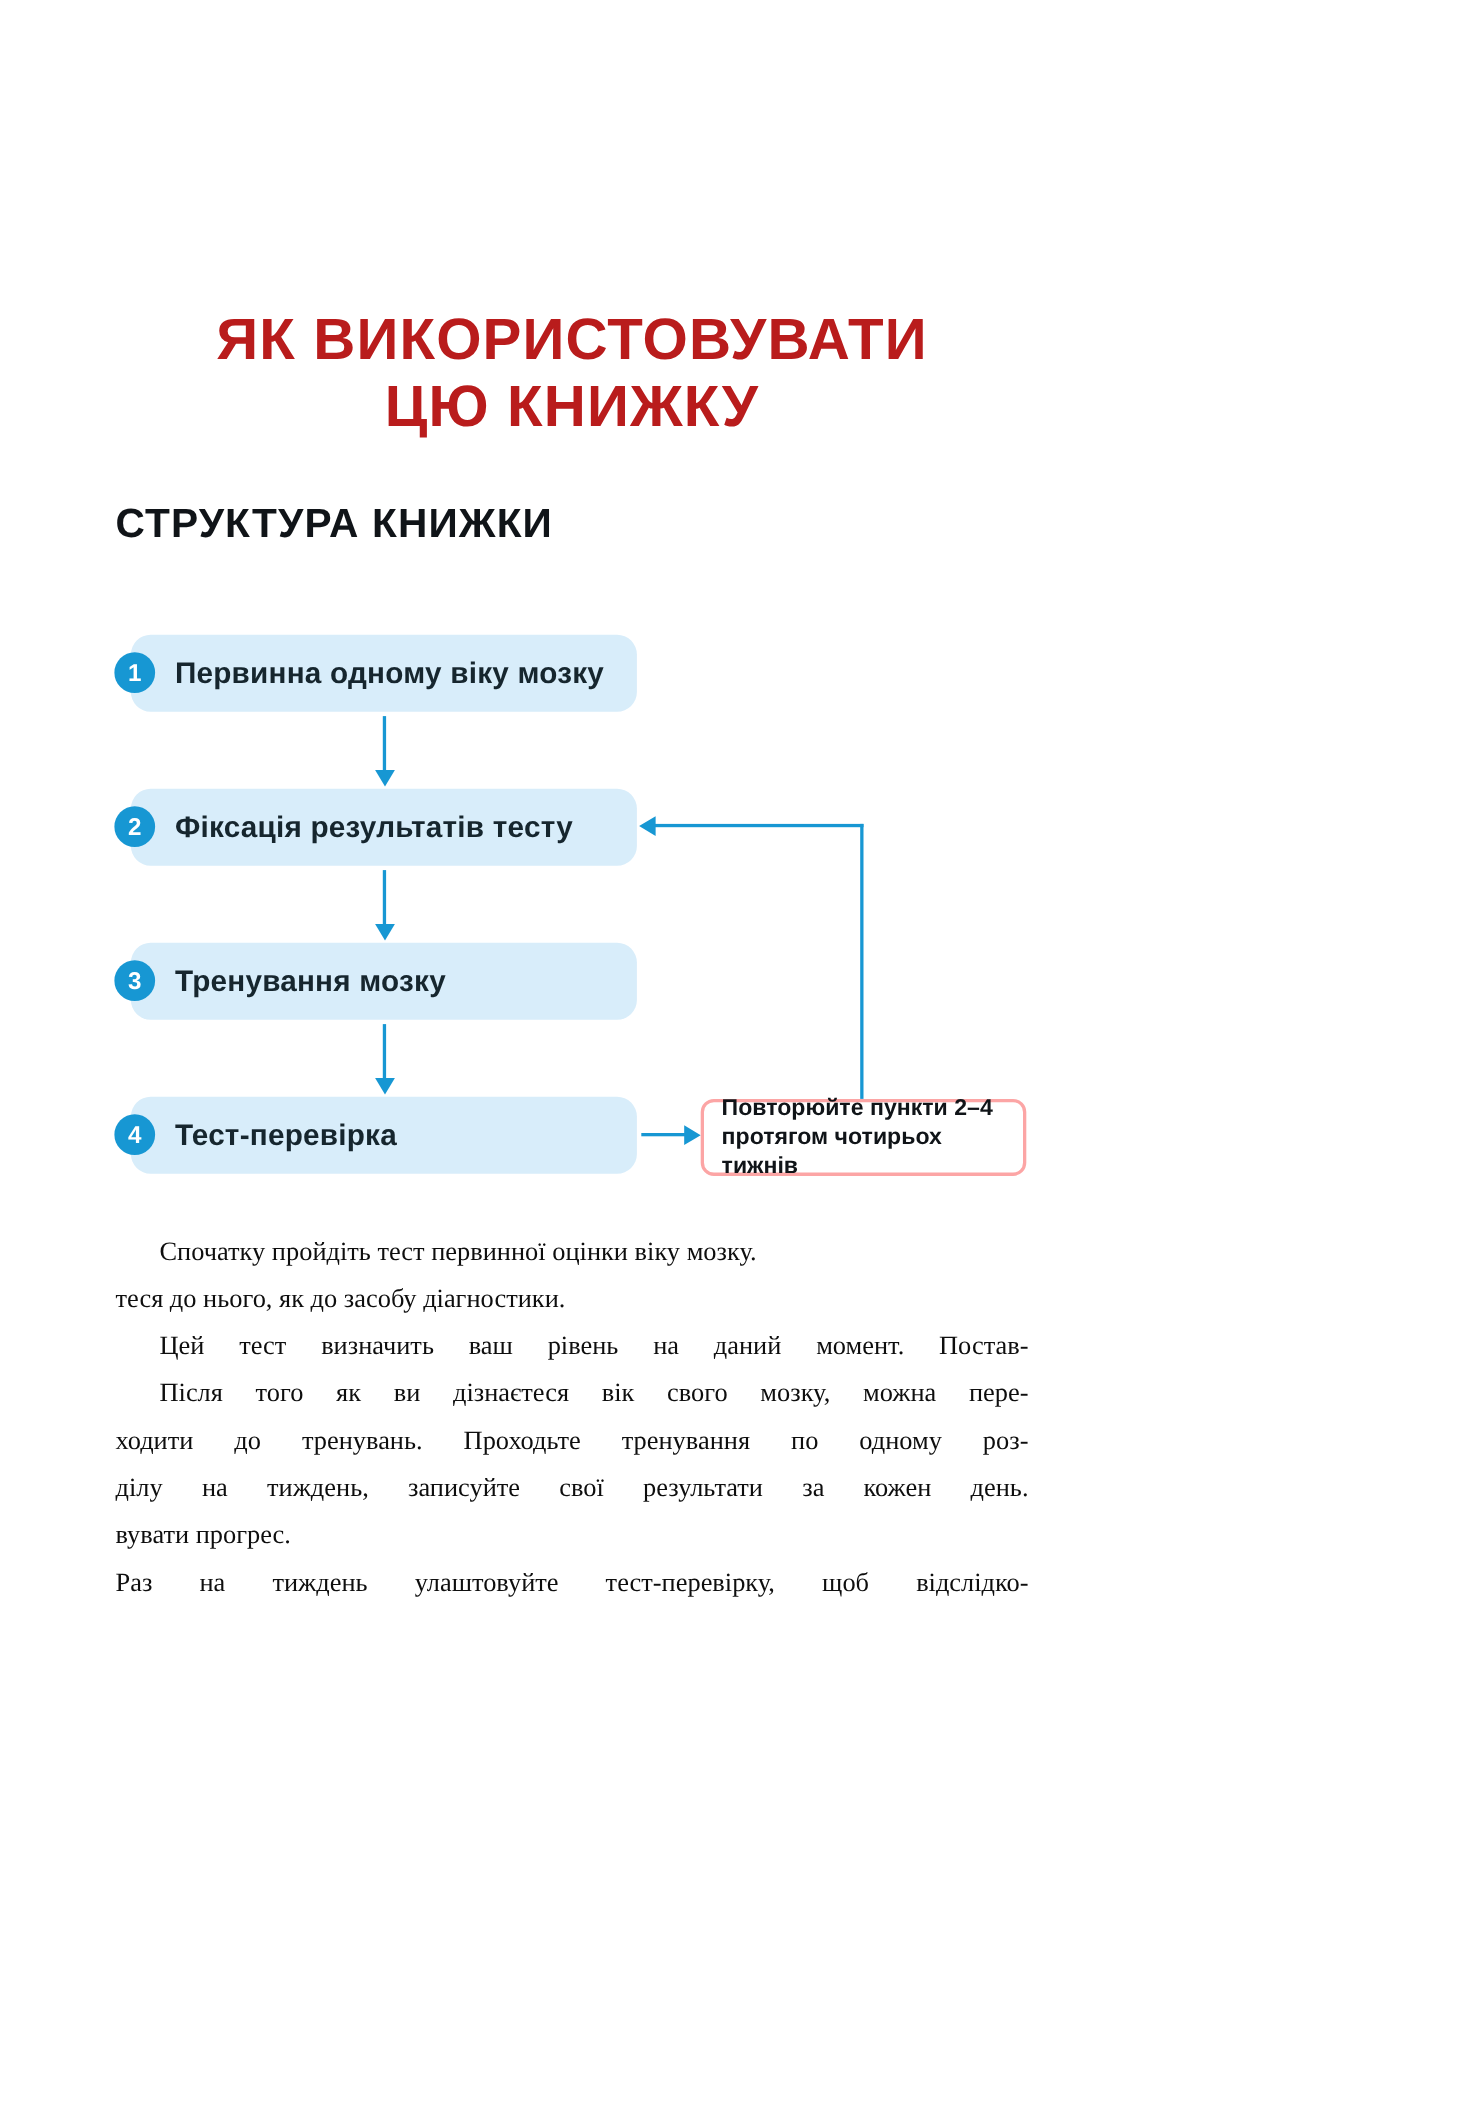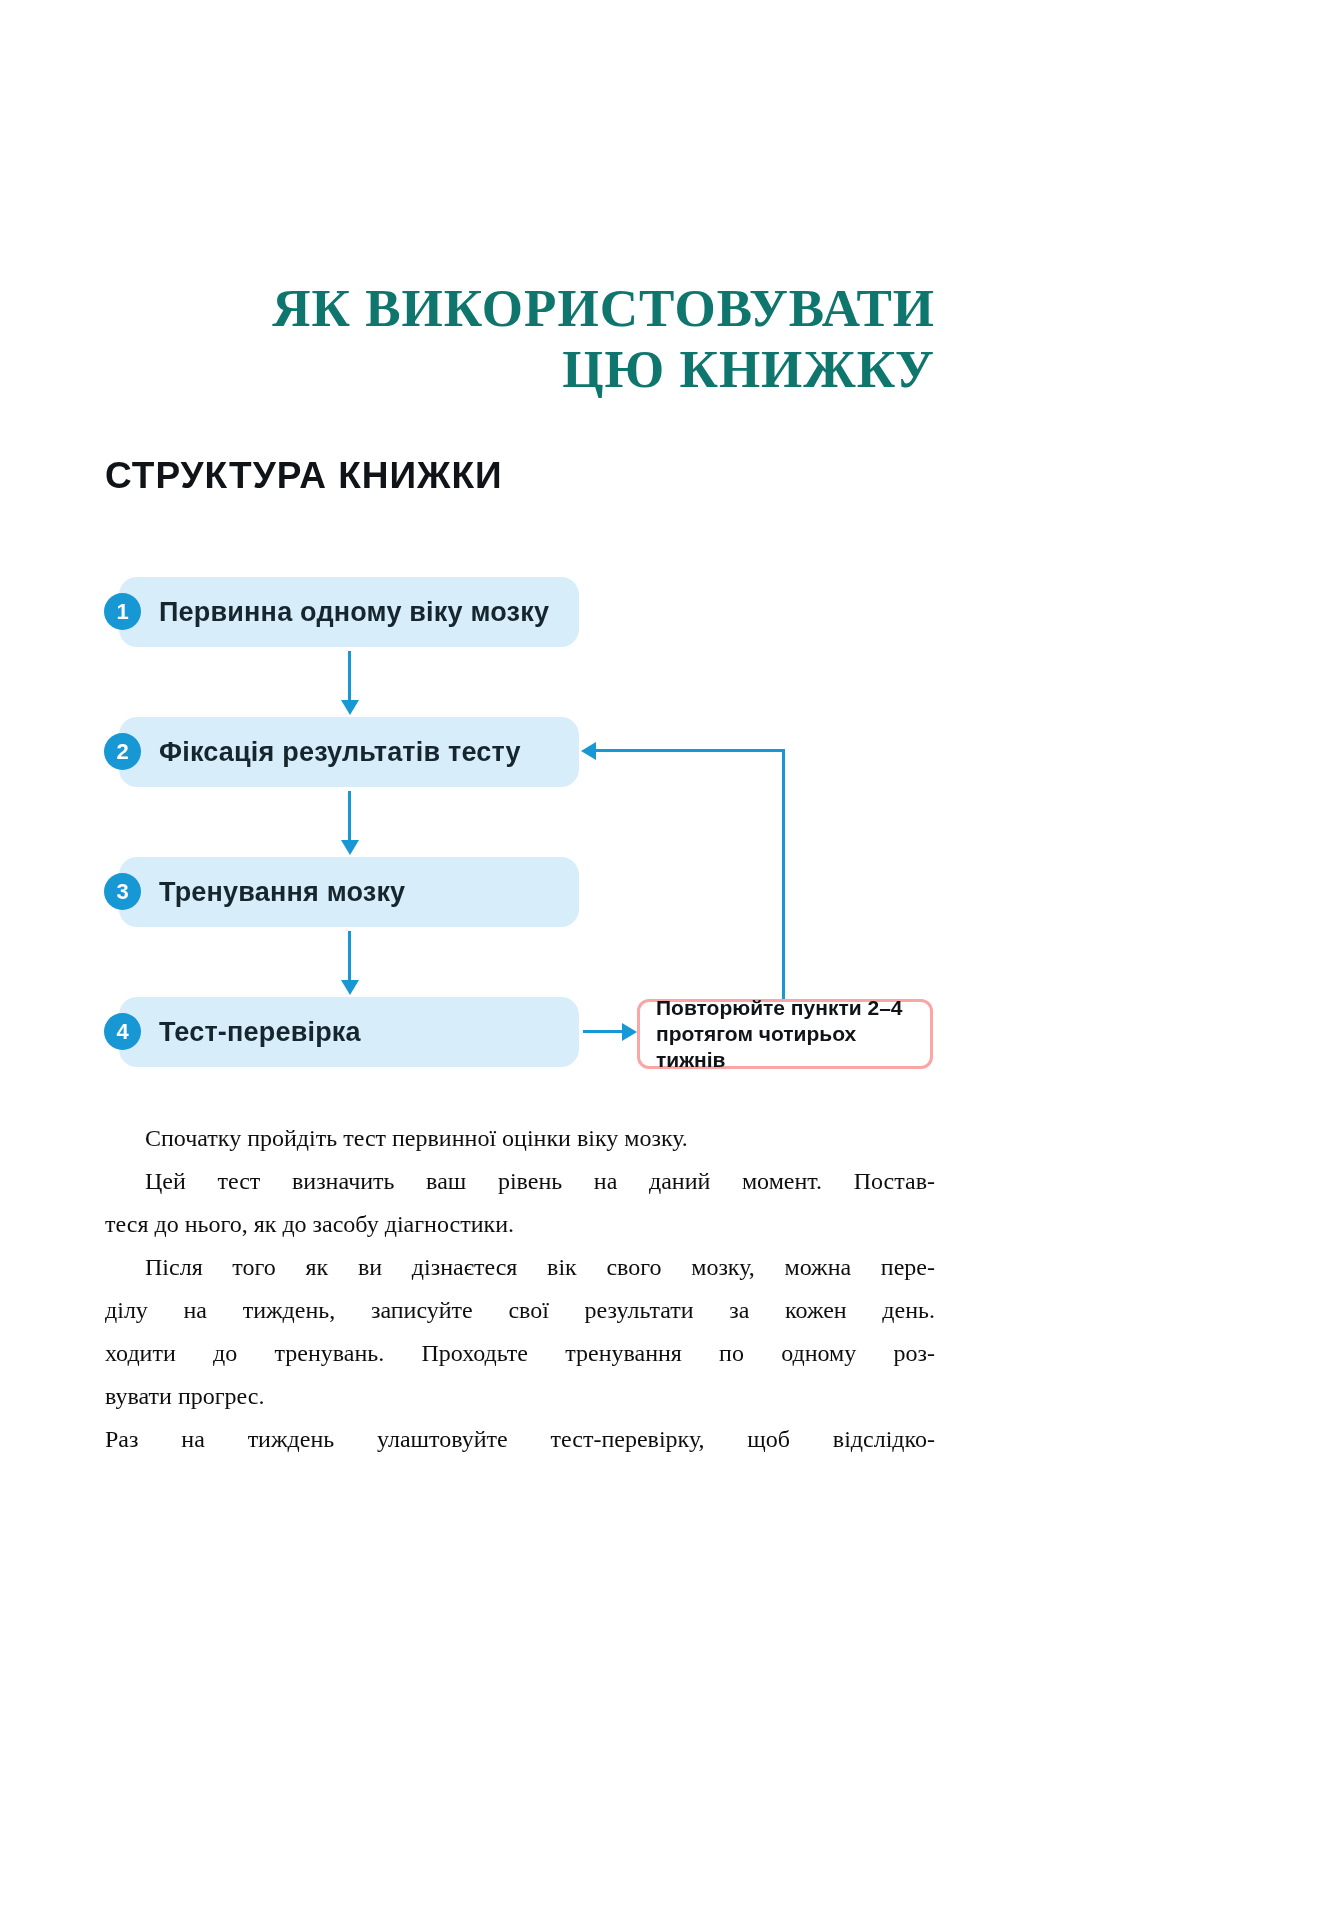--- a/index.html
+++ b/index.html
@@ -15,27 +15,26 @@
   .content {
     position: absolute;
     left: 105px;
     top: 0;
     width: 830px;
   }
 
   
   h1.title {
     margin: 278px 0 0 0;
-    text-align: right;
-    color: #0f766e;
+    text-align: center;
+    color: #b91c1c;
     font-size: 53px;
     line-height: 61px;
     font-weight: bold;
     letter-spacing: 1px;
-    font-family: Liberation Serif, serif;
   }
   h1.title span { display: block; }
   h2.subtitle {
     margin: 54px 0 0 0;
     text-align: left;
     color: #101418;
     font-size: 37px;
     line-height: 43px;
     font-weight: bold;
     letter-spacing: 1px;
@@ -239,24 +238,24 @@
       <div class="note-box">
         <span class="note-line">Повторюйте пункти 2–4</span>
         <span class="note-line">протягом чотирьох тижнів</span>
       </div>
 
     </div>
 
     <div class="bodytext">
       <div class="bline first last">Спочатку пройдіть тест первинної оцінки віку мозку.</div>
 
+      <div class="bline last">теся до нього, як до засобу діагностики.</div>
       <div class="bline first">Цей тест визначить ваш рівень на даний момент. Постав-</div>
-      <div class="bline last">теся до нього, як до засобу діагностики.</div>
 
       <div class="bline first">Після того як ви дізнаєтеся вік свого мозку, можна пере-</div>
+      <div class="bline">ходити до тренувань. Проходьте тренування по одному роз-</div>
       <div class="bline">ділу на тиждень, записуйте свої результати за кожен день.</div>
-      <div class="bline">ходити до тренувань. Проходьте тренування по одному роз-</div>
       <div class="bline last">вувати прогрес.</div>
       <div class="bline">Раз на тиждень улаштовуйте тест-перевірку, щоб відслідко-</div>
     </div>
 
   </div>
 </div>
 
 </body></html>

